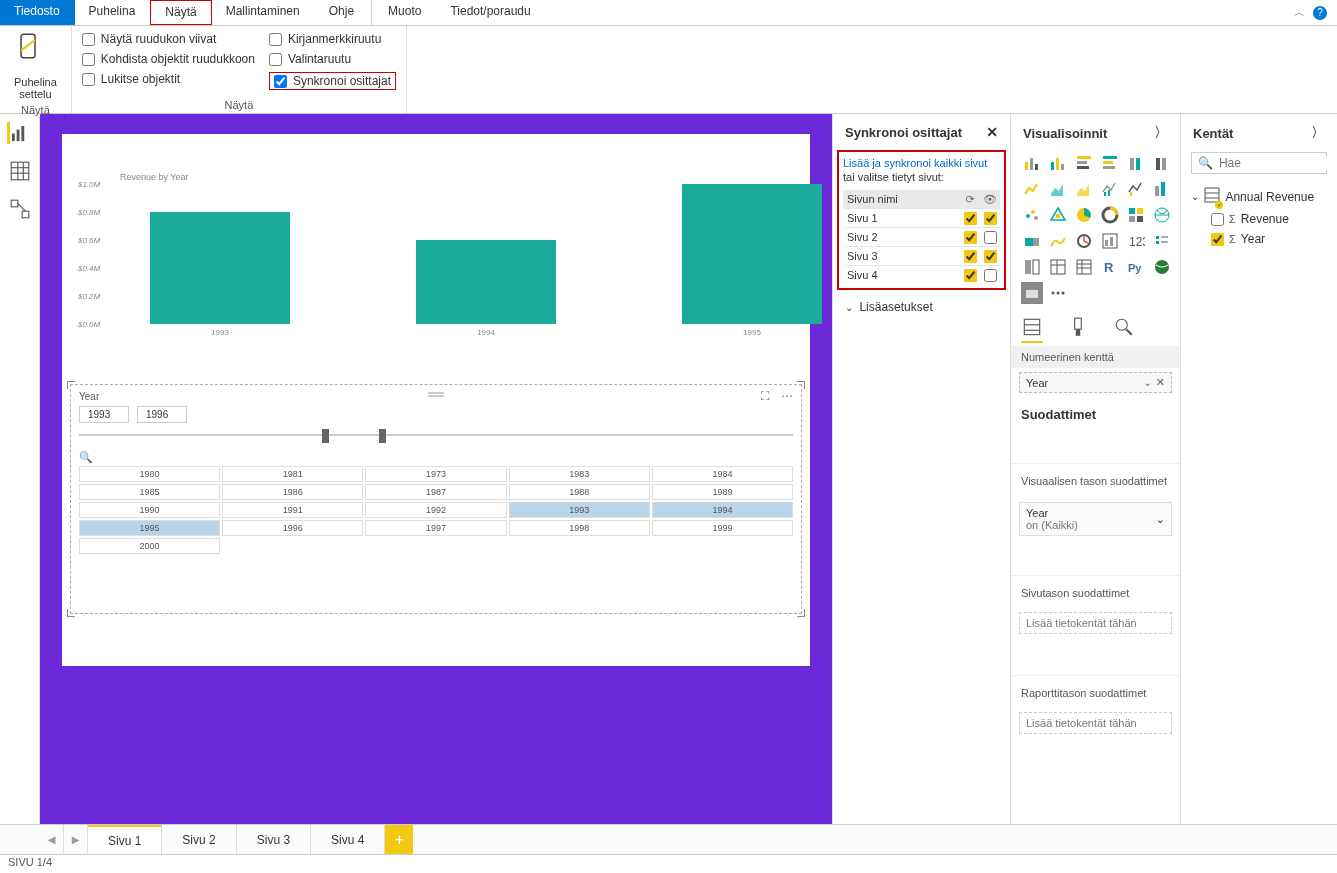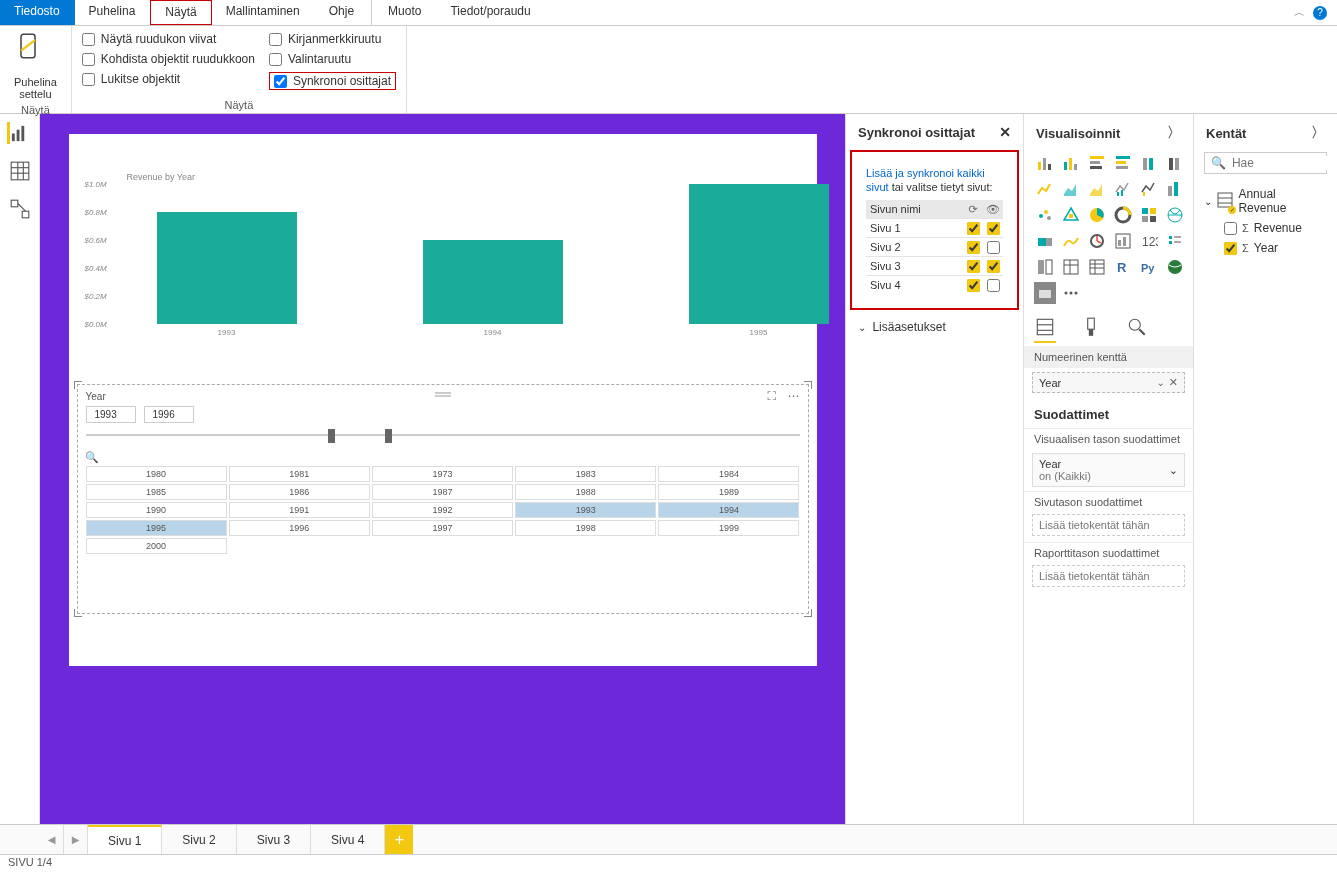--- a/index.html
+++ b/index.html
@@ -65,21 +65,21 @@
 .slicer-grid { display: grid; grid-template-columns: repeat(5, 1fr); gap: 2px; max-height: 130px; overflow-y: auto; }
 .slicer-cell { border: 1px solid #ddd; text-align: center; padding: 2px 0; font-size: 9px; color: #555; cursor: pointer; background: #fff; }
 .slicer-cell.sel { background: #b8d4e8; }
 
 
 .pane { border-left: 1px solid #ddd; display: flex; flex-direction: column; }
 .pane-header { display: flex; align-items: center; justify-content: space-between; padding: 10px 12px; font-size: 13px; font-weight: 600; }
 .pane-header .close { cursor: pointer; font-size: 14px; }
 .pane-header .arrow { cursor: pointer; font-size: 14px; color: #666; }
 .sync-pane { width: 178px; }
-.sync-content { border: 2px solid #c00; margin: 0 4px; padding: 14px; }
+.sync-content { border: 2px solid #c00; margin: 0 4px; padding: 4px; }
 .sync-link { color: #0066cc; font-size: 11px; cursor: pointer; }
 .sync-text { font-size: 11px; color: #333; }
 .sync-table { width: 100%; margin-top: 6px; font-size: 11px; }
 .sync-table .hdr { background: #e8e8e8; display: flex; }
 .sync-table .row { display: flex; border-top: 1px solid #e4e4e4; }
 .sync-table .c1 { flex: 1; padding: 3px 4px; }
 .sync-table .c2, .sync-table .c3 { width: 20px; display: flex; align-items: center; justify-content: center; }
 .sync-icon { font-size: 11px; color: #666; }
 .ycb { width: 13px; height: 13px; accent-color: #f2c811; }
 .advanced-row { display: flex; align-items: center; gap: 6px; padding: 10px 12px; font-size: 12px; cursor: pointer; }
@@ -90,27 +90,27 @@
 .viz-icon { width: 22px; height: 22px; display: flex; align-items: center; justify-content: center; cursor: pointer; color: #666; font-size: 14px; }
 .viz-icon svg { width: 18px; height: 18px; }
 .viz-tool-row { display: flex; gap: 24px; padding: 12px 10px 8px; }
 .viz-tool { width: 22px; height: 22px; cursor: pointer; position: relative; }
 .viz-tool.active::after { content: ""; position: absolute; bottom: -5px; left: 0; right: 0; height: 2.5px; background: #f2c811; }
 .viz-section-label { background: #f0f0f0; padding: 5px 10px; font-size: 11px; color: #555; }
 .field-well { margin: 4px 8px; border: 1px dashed #bbb; background: #f7f7f7; display: flex; align-items: center; padding: 3px 6px; font-size: 11px; position: relative; }
 .field-well .chev { margin-left: auto; color: #666; font-size: 10px; }
 .field-well .x { margin-left: 4px; color: #666; cursor: pointer; }
 .filters-header { padding: 10px 10px 6px; font-size: 13px; font-weight: 600; }
-.filter-section { padding: 4px 10px; font-size: 11px; color: #555; border-top: 1px solid #eee; }
+.filter-section { padding: 11px 10px; font-size: 11px; color: #555; border-top: 1px solid #eee; margin-top: 35px; }
 .filter-well { margin: 4px 8px; border: 1px solid #ddd; background: #fafafa; padding: 4px 6px; font-size: 11px; }
 .filter-well .sub { color: #777; }
 .filter-placeholder { margin: 2px 8px 6px; border: 1px dashed #ccc; padding: 4px 6px; font-size: 11px; color: #777; }
 
 
-.fields-pane { width: 144px; }
+.fields-pane { width: 157px; }
 .fields-search { margin: 0 10px 8px; border: 1px solid #ccc; display: flex; align-items: center; padding: 3px 6px; gap: 6px; }
 .fields-search input { border: none; outline: none; font-size: 12px; flex: 1; }
 .field-table { padding: 2px 10px; font-size: 12px; }
 .field-table-row { display: flex; align-items: center; gap: 5px; padding: 3px 0; cursor: pointer; }
 .field-table-row.hdr { font-weight: 400; }
 .field-indent { padding-left: 20px; }
 .sigma { font-size: 11px; color: #555; }
 .ycheck { accent-color: #f2c811; }
 
 

